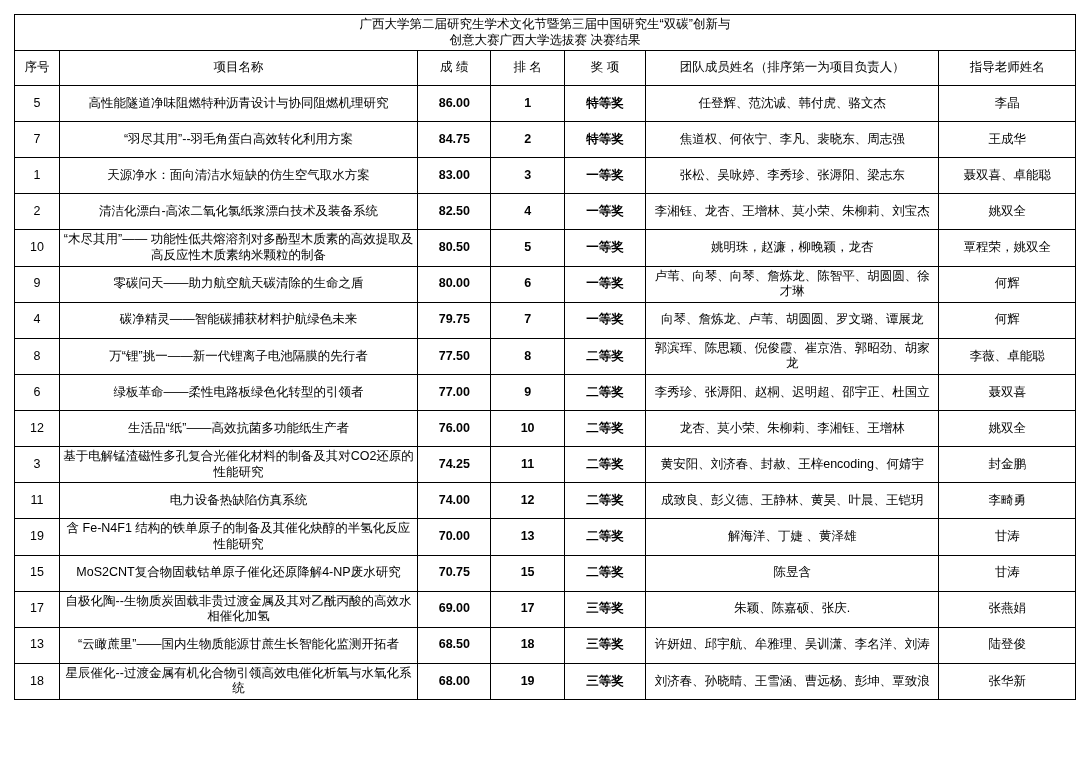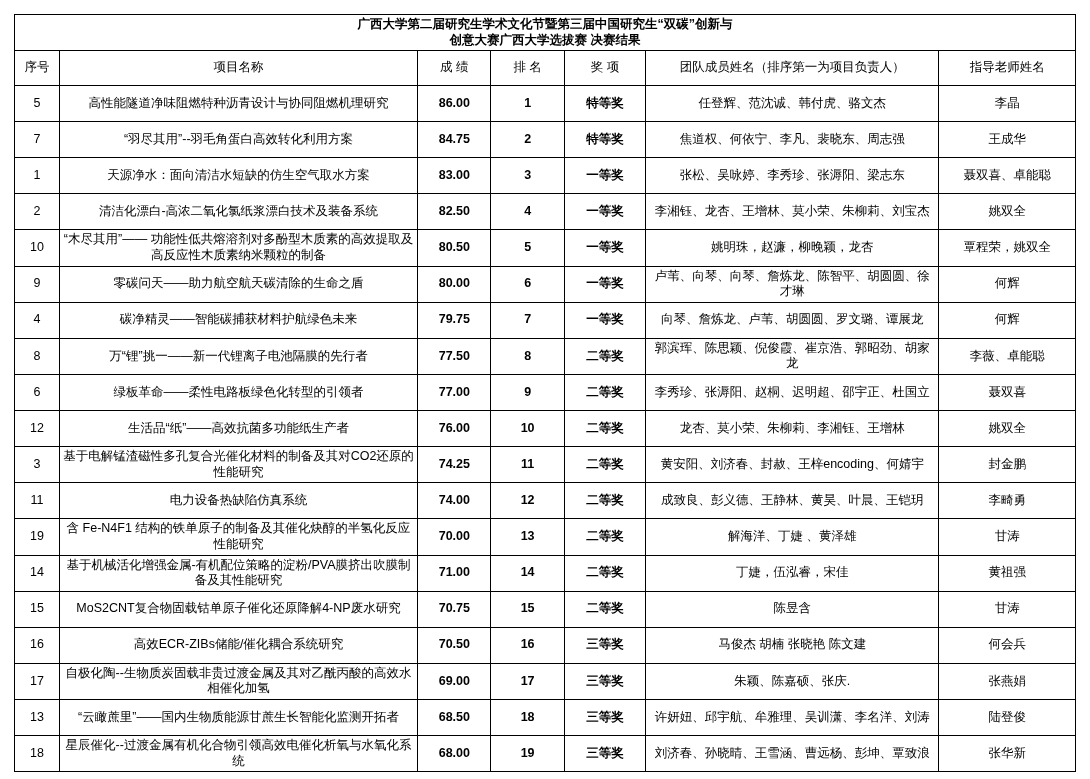--- a/index.html
+++ b/index.html
@@ -28,21 +28,21 @@
   table.result-table td, table.result-table th {
     border: 1px solid #000;
     padding: 2px 3px;
     vertical-align: middle;
     text-align: center;
     font-size: 12.5px;
     line-height: 1.25;
   }
   .title-cell {
     font-size: 15px;
-    font-weight: bold;
+    font-weight: normal;
     padding: 7px 6px 8px 6px;
     line-height: 1.5;
     border-radius: 14px;
   }
   .title-line {
     display: block;
   }
   thead td {
     font-weight: normal;
     font-size: 13px;
@@ -223,45 +223,27 @@
         <tr>
           <td class="cell-no">19</td>
           <td class="cell-name">含 Fe-N4F1 结构的铁单原子的制备及其催化炔醇的半氢化反应性能研究</td>
           <td class="cell-score">70.00</td>
           <td class="cell-rank">13</td>
           <td class="cell-award">二等奖</td>
           <td class="cell-members">解海洋、丁婕 、黄泽雄</td>
           <td class="cell-teacher">甘涛</td>
         </tr>
         <tr>
-          <td class="cell-no">14</td>
-          <td class="cell-name">基于机械活化增强金属-有机配位策略的淀粉/PVA膜挤出吹膜制备及其性能研究</td>
-          <td class="cell-score">71.00</td>
-          <td class="cell-rank">14</td>
-          <td class="cell-award">二等奖</td>
-          <td class="cell-members">丁婕，伍泓睿，宋佳</td>
-          <td class="cell-teacher">黄祖强</td>
-        </tr>
-        <tr>
           <td class="cell-no">15</td>
           <td class="cell-name">MoS2CNT复合物固载钴单原子催化还原降解4-NP废水研究</td>
           <td class="cell-score">70.75</td>
           <td class="cell-rank">15</td>
           <td class="cell-award">二等奖</td>
           <td class="cell-members">陈昱含</td>
           <td class="cell-teacher">甘涛</td>
-        </tr>
-        <tr>
-          <td class="cell-no">16</td>
-          <td class="cell-name">高效ECR-ZIBs储能/催化耦合系统研究</td>
-          <td class="cell-score">70.50</td>
-          <td class="cell-rank">16</td>
-          <td class="cell-award">三等奖</td>
-          <td class="cell-members">马俊杰 胡楠 张晓艳 陈文建</td>
-          <td class="cell-teacher">何会兵</td>
         </tr>
         <tr>
           <td class="cell-no">17</td>
           <td class="cell-name">自极化陶--生物质炭固载非贵过渡金属及其对乙酰丙酸的高效水相催化加氢</td>
           <td class="cell-score">69.00</td>
           <td class="cell-rank">17</td>
           <td class="cell-award">三等奖</td>
           <td class="cell-members">朱颖、陈嘉硕、张庆.</td>
           <td class="cell-teacher">张燕娟</td>
         </tr>

